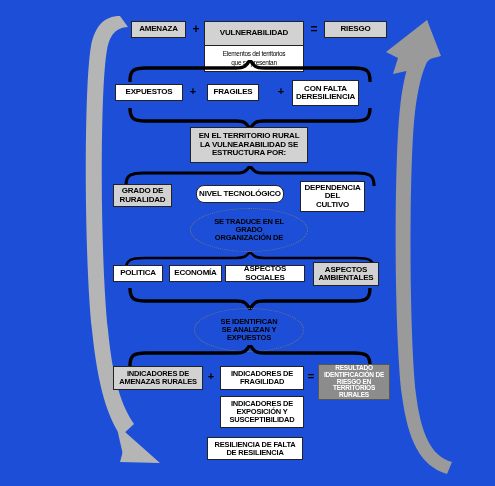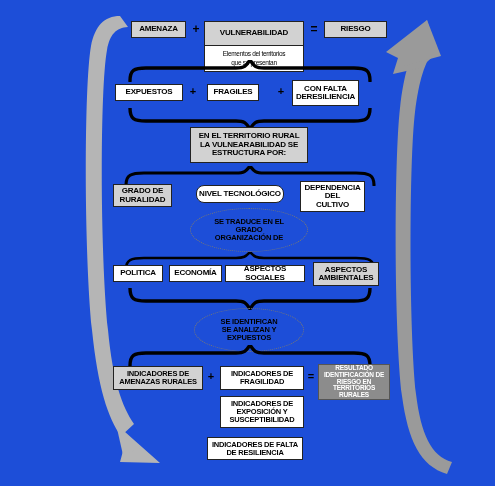--- a/index.html
+++ b/index.html
@@ -305,17 +305,17 @@
     <span>RURALES</span>
   </div>
 
   <div class="node" style="left:220px; top:396px; width:84px; height:32px; font-size:7.5px; flex-direction:column;">
     <span>INDICADORES DE</span>
     <span>EXPOSICIÓN Y</span>
     <span>SUSCEPTIBILIDAD</span>
   </div>
 
   <div class="node" style="left:207px; top:437px; width:96px; height:23px; font-size:7.5px; flex-direction:column;">
-    <span>INDICADORES DE FALTA</span>
+    <span>RESILIENCIA DE FALTA</span>
     <span>DE RESILIENCIA</span>
   </div>
 
 </div>
 
 </body></html>

